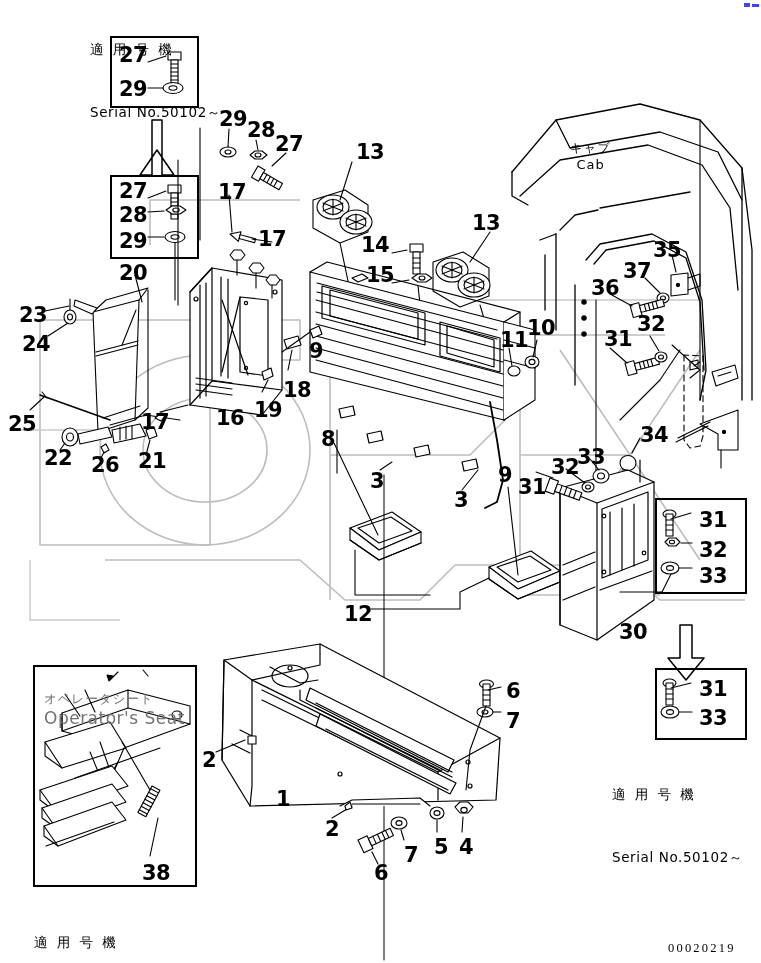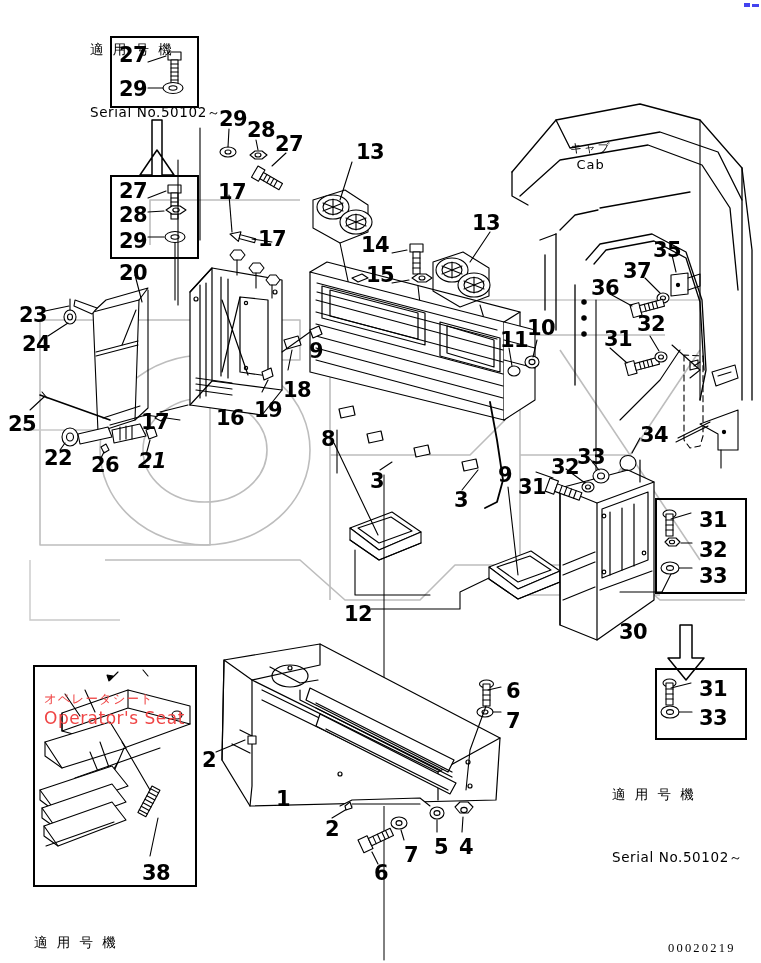--- a/index.html
+++ b/index.html
@@ -7,21 +7,21 @@
   #sheet{position:relative;width:761px;height:963px;background:#fff;overflow:hidden;}
   svg.layer{position:absolute;left:0;top:0;width:761px;height:963px;}
   .num{position:absolute;font-family:"DejaVu Sans",sans-serif;font-weight:bold;color:#000;
        font-size:21px;line-height:1;letter-spacing:-0.5px;white-space:nowrap;}
   .jp{position:absolute;font-family:"DejaVu Sans",sans-serif;color:#000;white-space:pre;}
   .jp .l1{font-size:13.5px;letter-spacing:2.5px;display:block;}
   .jp .l2{font-size:13.5px;letter-spacing:0.6px;display:block;margin-top:7px;}
   .cablbl{position:absolute;font-family:"DejaVu Sans",sans-serif;color:#000;text-align:center;}
   .cablbl .a{font-size:12px;letter-spacing:1.5px;display:block;}
   .cablbl .b{font-size:13px;letter-spacing:1px;display:block;}
-  .seatlbl{position:absolute;font-family:"DejaVu Sans",sans-serif;color:#ef4444;}
+  .seatlbl{position:absolute;font-family:"DejaVu Sans",sans-serif;color:#737373;}
   .seatlbl .a{font-size:12.5px;letter-spacing:1px;display:block;}
   .seatlbl .b{font-size:17px;letter-spacing:0.5px;display:block;}
   .docnum{position:absolute;font-family:Liberation Serif, serif;font-size:12.5px;
           letter-spacing:2.2px;color:#000;}
   .box{position:absolute;border:2px solid #000;background:transparent;}
   .wm{position:absolute;left:0;top:0;width:761px;height:963px;pointer-events:none;}
   .blueblip{position:absolute;background:#4343f0;}
 </style>
 </head>
 <body>
@@ -509,21 +509,21 @@
       <div class="num" style="left: 119px; top: 181px;">27</div>
       <div class="num" style="left: 119px; top: 205px;">28</div>
       <div class="num" style="left: 119px; top: 231px;">29</div>
       <div class="num" style="left: 258px; top: 229px;">17</div>
       <div class="num" style="left: 119px; top: 263px;">20</div>
       <div class="num" style="left: 19px; top: 305px;">23</div>
       <div class="num" style="left: 22px; top: 334px;">24</div>
       <div class="num" style="left: 8px; top: 414px;">25</div>
       <div class="num" style="left: 44px; top: 448px;">22</div>
       <div class="num" style="left: 91px; top: 455px;">26</div>
-      <div class="num" style="left: 138px; top: 451px; font-style: italic;">21</div>
+      <div class="num" style="left: 138px; top: 451px;">21</div>
       <div class="num" style="left: 141px; top: 412px;">17</div>
       <div class="num" style="left: 216px; top: 408px;">16</div>
       <div class="num" style="left: 254px; top: 400px;">19</div>
       <div class="num" style="left: 283px; top: 380px;">18</div>
       <div class="num" style="left: 309px; top: 341px;">9</div>
       <div class="num" style="left: 356px; top: 142px;">13</div>
       <div class="num" style="left: 361px; top: 235px;">14</div>
       <div class="num" style="left: 366px; top: 265px;">15</div>
       <div class="num" style="left: 472px; top: 213px;">13</div>
       <div class="num" style="left: 500px; top: 330px;">11</div>

